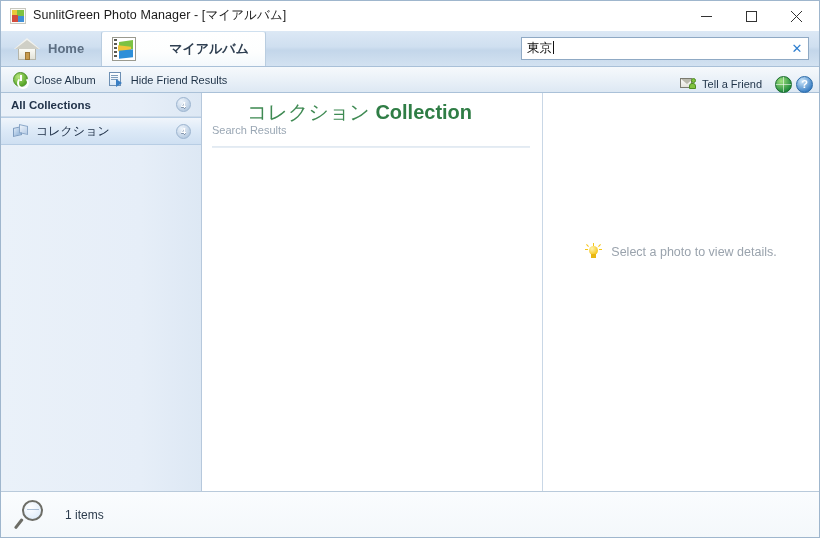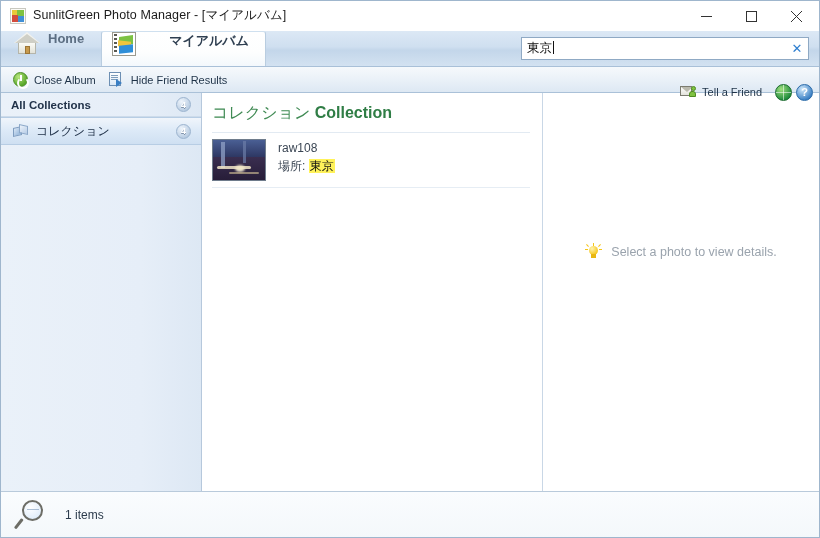--- a/index.html
+++ b/index.html
@@ -74,21 +74,21 @@
     background: linear-gradient(to bottom, #dce8f5 0%, #cfdff0 45%, #c3d6ea 55%, #d3e2f1 100%);
     display: flex;
     align-items: flex-end;
     position: relative;
     border-bottom: 1px solid #a9c0d8;
     padding-left: 2px;
   }
   .tab {
     height: 35px;
     display: flex;
-    align-items: flex-start;
+    align-items: center;
     padding: 0 16px 0 10px;
     gap: 8px;
     font-size: 13px;
     color: #4a5c70;
     position: relative;
     border-left: 1px solid transparent;
     border-right: 1px solid transparent;
   }
   .tab.inactive {
     color: #5c6e82;
@@ -194,21 +194,21 @@
   }
   .tb-item {
     display: flex; align-items: center; gap: 6px;
     height: 24px;
     padding: 0 9px 0 4px;
     font-size: 11px;
     color: #1f3348;
     white-space: nowrap;
   }
   .tb-right {
-    position: absolute; right: 6px; top: 12px;
+    position: absolute; right: 6px; top: 4px;
     height: 26px;
     display: flex; align-items: center; gap: 4px;
   }
 
   
   .ico-power {
     width:15px; height:15px; border-radius:50%;
     background: radial-gradient(circle at 35% 30%, #b9e77f, #5aa82c 70%);
     border:1px solid #4c8f24;
     position:relative; flex:0 0 15px;
@@ -370,24 +370,25 @@
     flex: 1 1 auto;
     min-width: 0;
     background: #ffffff;
     border-right: 1px solid #c9d7e6;
     overflow: hidden;
   }
   .center-head {
     padding: 10px 0 4px 10px;
   }
   .coll-title {
-    font-size: 16px;
+    font-size: 20px;
     color: #3f8a53;
     line-height: 19px;
     white-space: nowrap;
+    margin-left: 35px;
   }
   .coll-title .bold { font-weight: bold; color: #2f7d45; }
   .coll-sub {
     font-size: 11px;
     color: #9aa7b4;
     margin-top: 2px;
   }
   .head-rule {
     height:1px; background:#e2eaf2; margin: 6px 12px 0 10px;
   }
@@ -644,38 +645,24 @@
         <span class="sp"></span>
         <span class="badge">4</span>
       </div>
 
     </div>
 
     <div class="center">
 
       <div class="center-head">
         <div class="coll-title"><span>コレクション</span> <span class="bold">Collection</span></div>
+        <div class="coll-sub">Search Results</div>
       </div>
       <div class="head-rule"></div>
 
-      <div class="result-row">
-        <div class="thumb">
-          <span class="sky"></span>
-            <span class="ground"></span>
-          <span class="pil1"></span>
-            <span class="pil2"></span>
-          <span class="glow"></span>
-          <span class="streak1"></span>
-            <span class="streak2"></span>
-        </div>
-        <div class="res-meta">
-          <div class="res-title">raw108</div>
-          <div class="res-line"><span>場所:</span> <span class="hl">東京</span></div>
-        </div>
-      </div>
       <div class="row-rule"></div>
     </div>
 
     <div class="details">
       <div class="details-inner">
         <span class="ico-bulb">
           <span class="glass"></span>
             <span class="base"></span>
           <span class="ray r1"></span>
             <span class="ray r2"></span>

